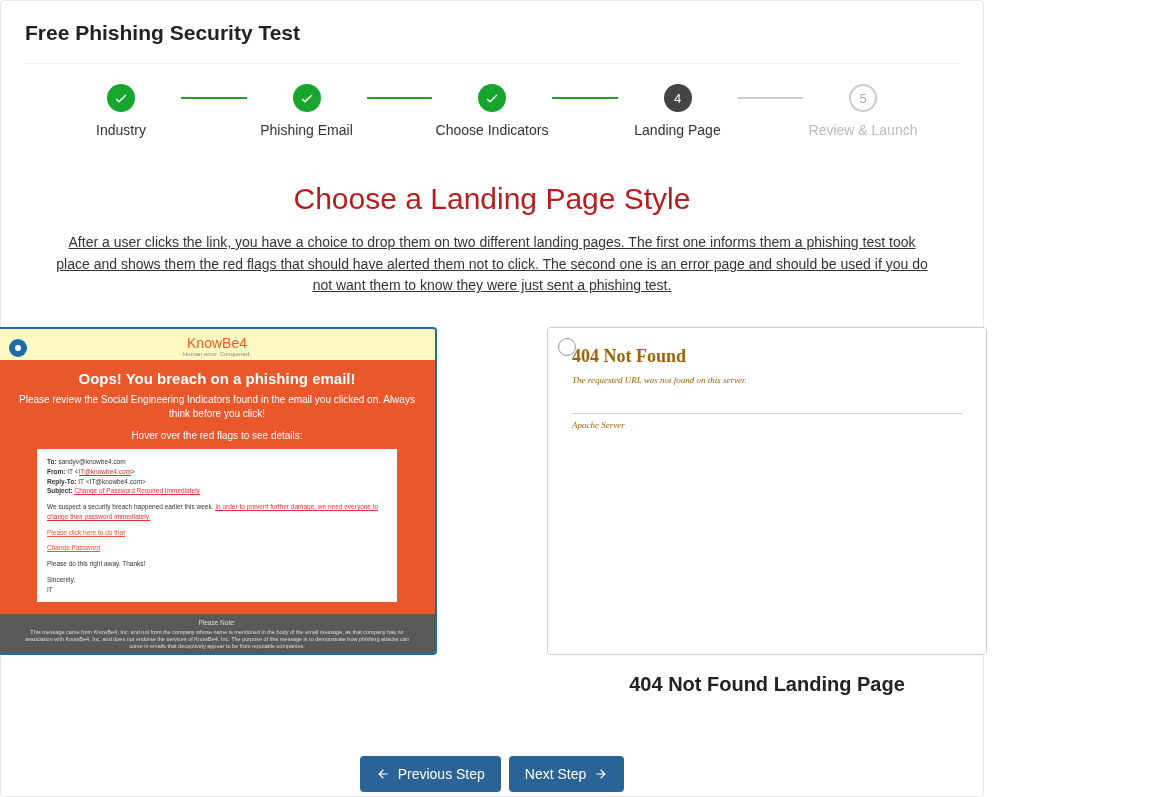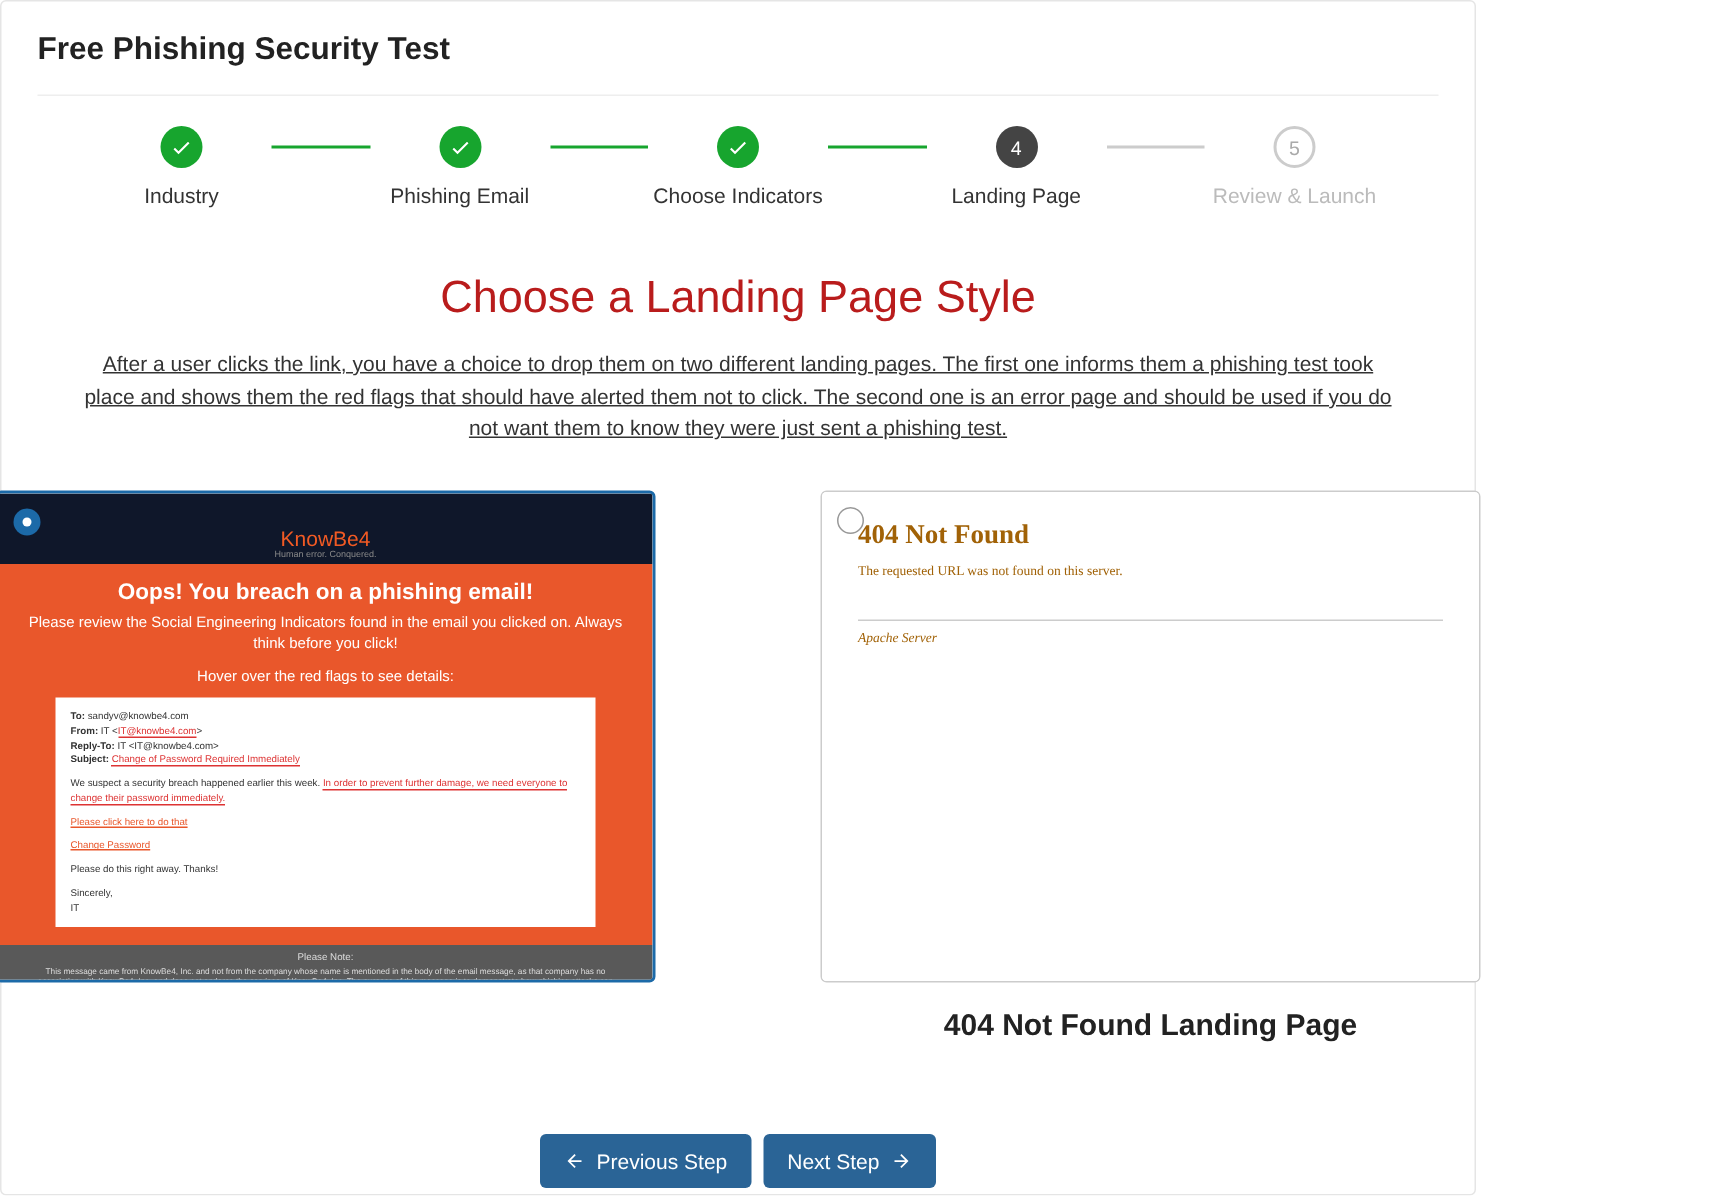--- a/index.html
+++ b/index.html
@@ -162,23 +162,23 @@
 
 
 .preview-std {
   width: 100%;
   height: 100%;
   display: flex;
   flex-direction: column;
   font-size: 9px;
 }
 .preview-std-header {
-  background: #0f172a;
-  text-align: center;
-  padding: 22px 0 3px;
+  background: #fef9c3;
+  text-align: center;
+  padding: 6px 0 3px;
 }
 .kb4-logo { font-size: 14px; color: #f15a24; font-weight: 500; }
 .kb4-tag { font-size: 6px; color: #888; }
 .preview-std-body {
   background: #e9572b;
   color: #fff;
   flex: 1;
   text-align: center;
   padding: 10px 18px 12px;
   display: flex;
@@ -222,20 +222,21 @@
 }
 .preview-404 h2 {
   font-size: 18px;
   font-weight: 700;
   margin-bottom: 8px;
   margin-top: 6px;
 }
 .preview-404 .msg {
   font-size: 9px;
   margin-bottom: 28px;
+  font-style: italic;
 }
 .preview-404 hr {
   border: none;
   border-top: 1px solid #ccc;
   margin-bottom: 6px;
 }
 .preview-404 .srv {
   font-size: 9px;
   font-style: italic;
 }

